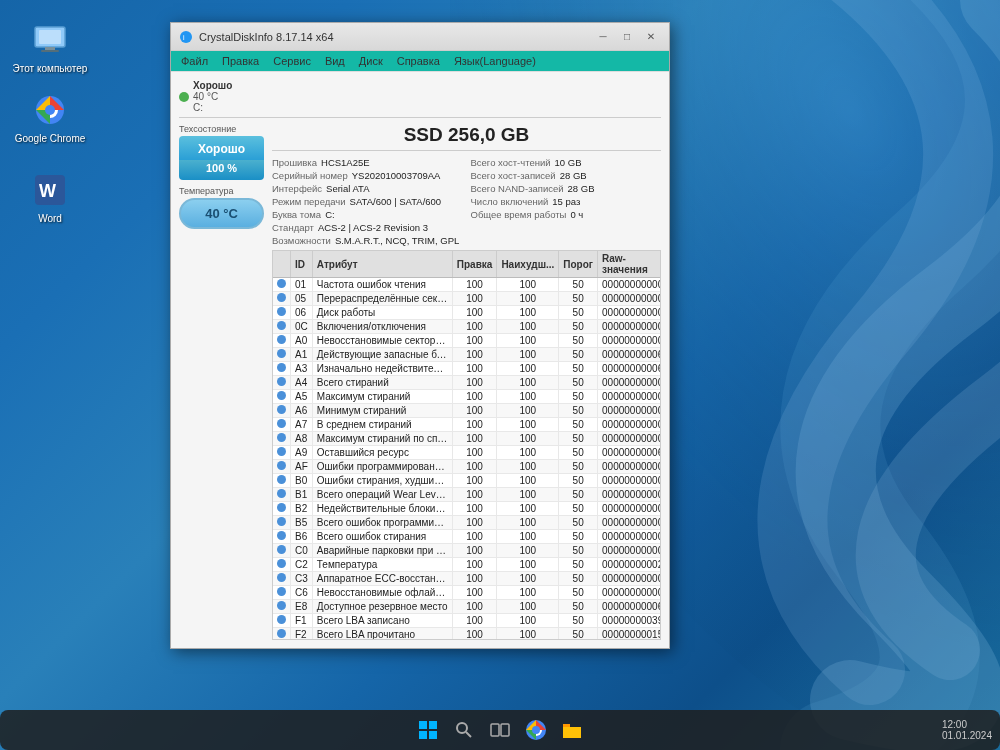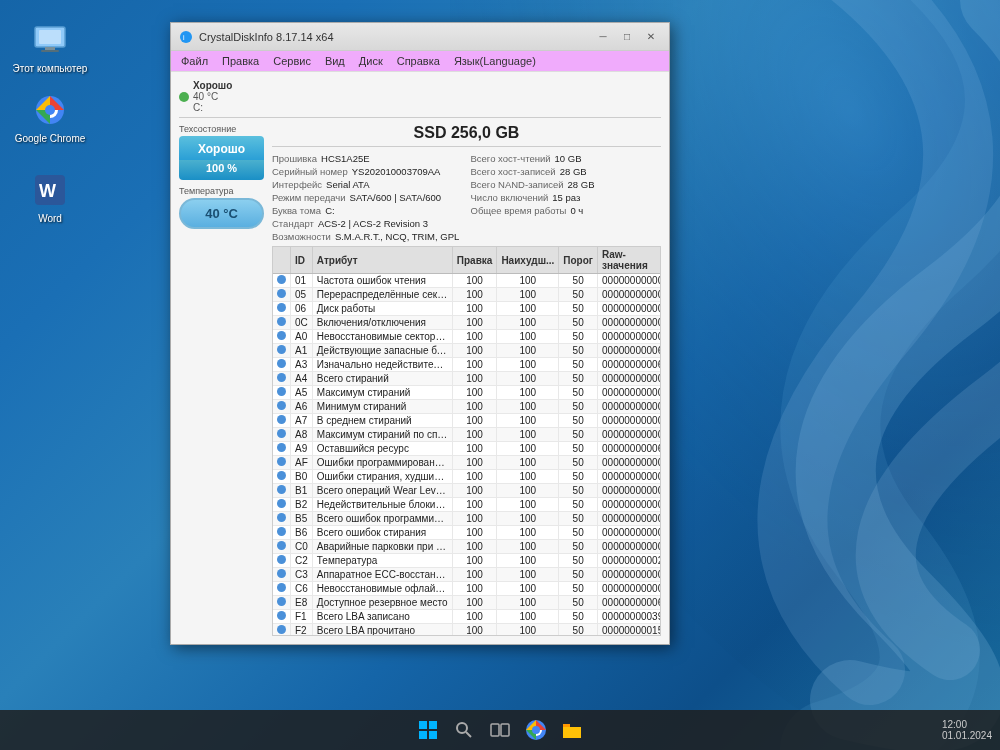--- a/index.html
+++ b/index.html
@@ -26,20 +26,21 @@
     .taskbar {
       position: absolute;
       bottom: 0;
       left: 0;
       width: 100%;
       height: 40px;
       background: rgba(30,30,30,0.85);
       display: flex;
       align-items: center;
       z-index: 100;
+      border-radius: 8px;
     }
     .taskbar-icon {
       width: 32px;
       height: 32px;
       display: flex;
       align-items: center;
       justify-content: center;
       margin: 0 2px;
       cursor: pointer;
     }
@@ -117,21 +118,21 @@
       align-items: center;
       justify-content: center;
       font-size: 10px;
       cursor: pointer;
       border: none;
       background: transparent;
       color: #555;
     }
 
     .window-menubar {
-      background: #f0abfc;
+      background: #14b8a6;
       display: flex;
       gap: 2px;
       padding: 2px 4px;
       border-bottom: 1px solid #ddd;
     }
     .menu-item {
       padding: 2px 6px;
       font-size: 11px;
       cursor: pointer;
       color: #333;
@@ -180,21 +181,21 @@
       margin: 6px 0 2px 0;
     }
 
     
     .right-panel {
       flex: 1;
       min-width: 0;
     }
     .drive-name-big {
       text-align: center;
-      font-size: 16px;
+      font-size: 19px;
       font-weight: bold;
       color: #222;
       margin-bottom: 6px;
       border-bottom: 1px solid #ccc;
       padding-bottom: 4px;
     }
 
     
     .smart-table-container {
       margin-top: 4px;

